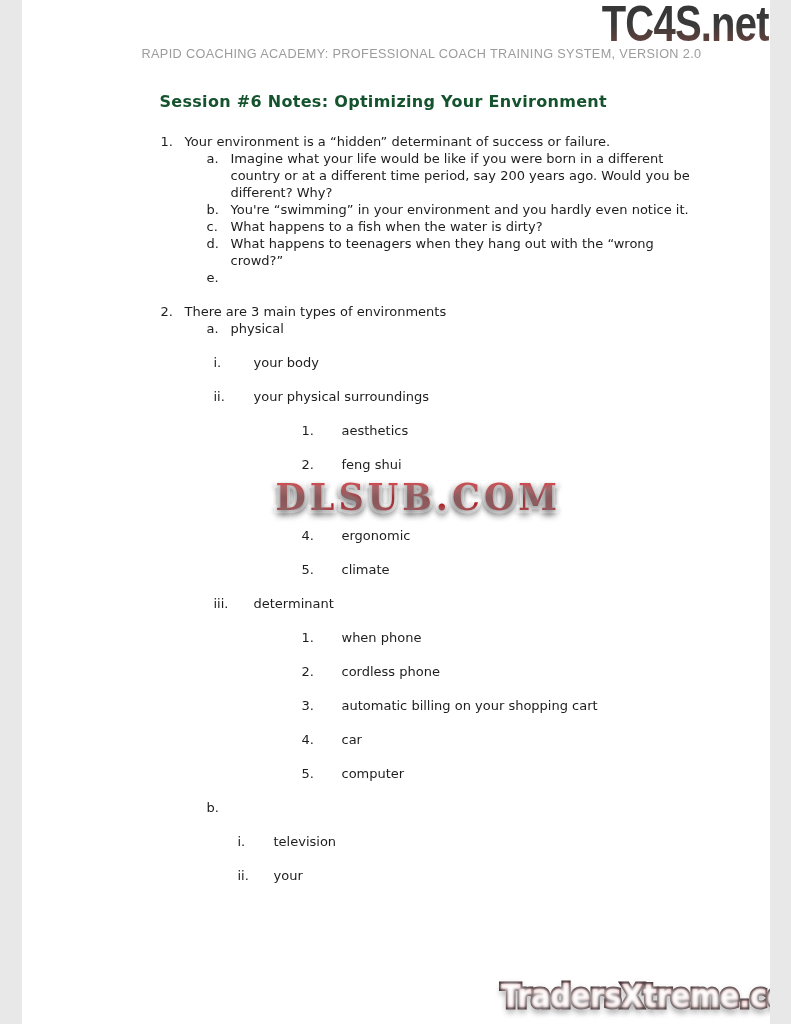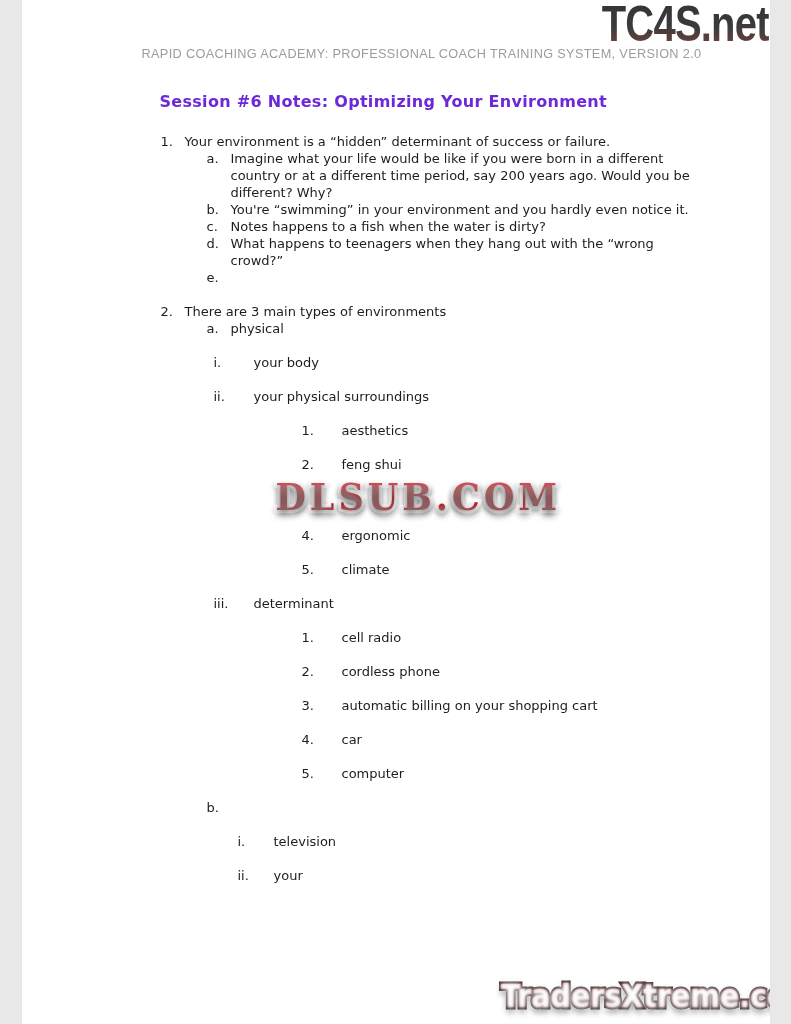--- a/index.html
+++ b/index.html
@@ -28,21 +28,21 @@
     letter-spacing:-1px;white-space:nowrap;
     transform:scaleX(.8);transform-origin:top right;
     background:linear-gradient(180deg,#353535 0%,#3a3a3a 52%,#5c403c 82%,#7c524a 100%);
     -webkit-background-clip:text;background-clip:text;color:transparent;
   }
 
   
   .doc-title{
     position:absolute;left:138px;top:92px;z-index:1;
     font-weight:bold;font-size:16px;letter-spacing:.3px;
-    color:#6d28d9;white-space:nowrap;
+    color:#14532d;white-space:nowrap;
   }
 
   
   .doc-body{position:absolute;left:0;top:133px;width:791px;z-index:1;}
   .line{
     display:flex;align-items:flex-start;
     font-size:13px;line-height:17px;color:#1d1d1d;
   }
   .line .marker{flex:none;}
   .line .text{flex:none;}
@@ -112,21 +112,21 @@
       <div class="line lvl2">
         <span class="marker">a.</span>
         <span class="text">Imagine what your life would be like if you were born in a different country or at a different time period, say 200 years ago. Would you be different? Why?</span>
       </div>
       <div class="line lvl2">
         <span class="marker">b.</span>
         <span class="text">You're “swimming” in your environment and you hardly even notice it.</span>
       </div>
       <div class="line lvl2">
         <span class="marker">c.</span>
-        <span class="text">Notes happens to a fish when the water is dirty?</span>
+        <span class="text">What happens to a fish when the water is dirty?</span>
       </div>
       <div class="line lvl2">
         <span class="marker">d.</span>
         <span class="text">What happens to teenagers when they hang out with the “wrong crowd?”</span>
       </div>
       <div class="line lvl2">
         <span class="marker">e.</span>
       </div>
       <div class="line lvl1 gap">
         <span class="marker">2.</span>
@@ -162,21 +162,21 @@
       <div class="line lvl4 gap">
         <span class="marker">5.</span>
         <span class="text">climate</span>
       </div>
       <div class="line lvl3 gap">
         <span class="marker">iii.</span>
         <span class="text">determinant</span>
       </div>
       <div class="line lvl4 gap">
         <span class="marker">1.</span>
-        <span class="text">cell radio</span>
+        <span class="text">when phone</span>
       </div>
       <div class="line lvl4 gap">
         <span class="marker">2.</span>
         <span class="text">cordless phone</span>
       </div>
       <div class="line lvl4 gap">
         <span class="marker">3.</span>
         <span class="text">automatic billing on your shopping cart</span>
       </div>
       <div class="line lvl4 gap">

